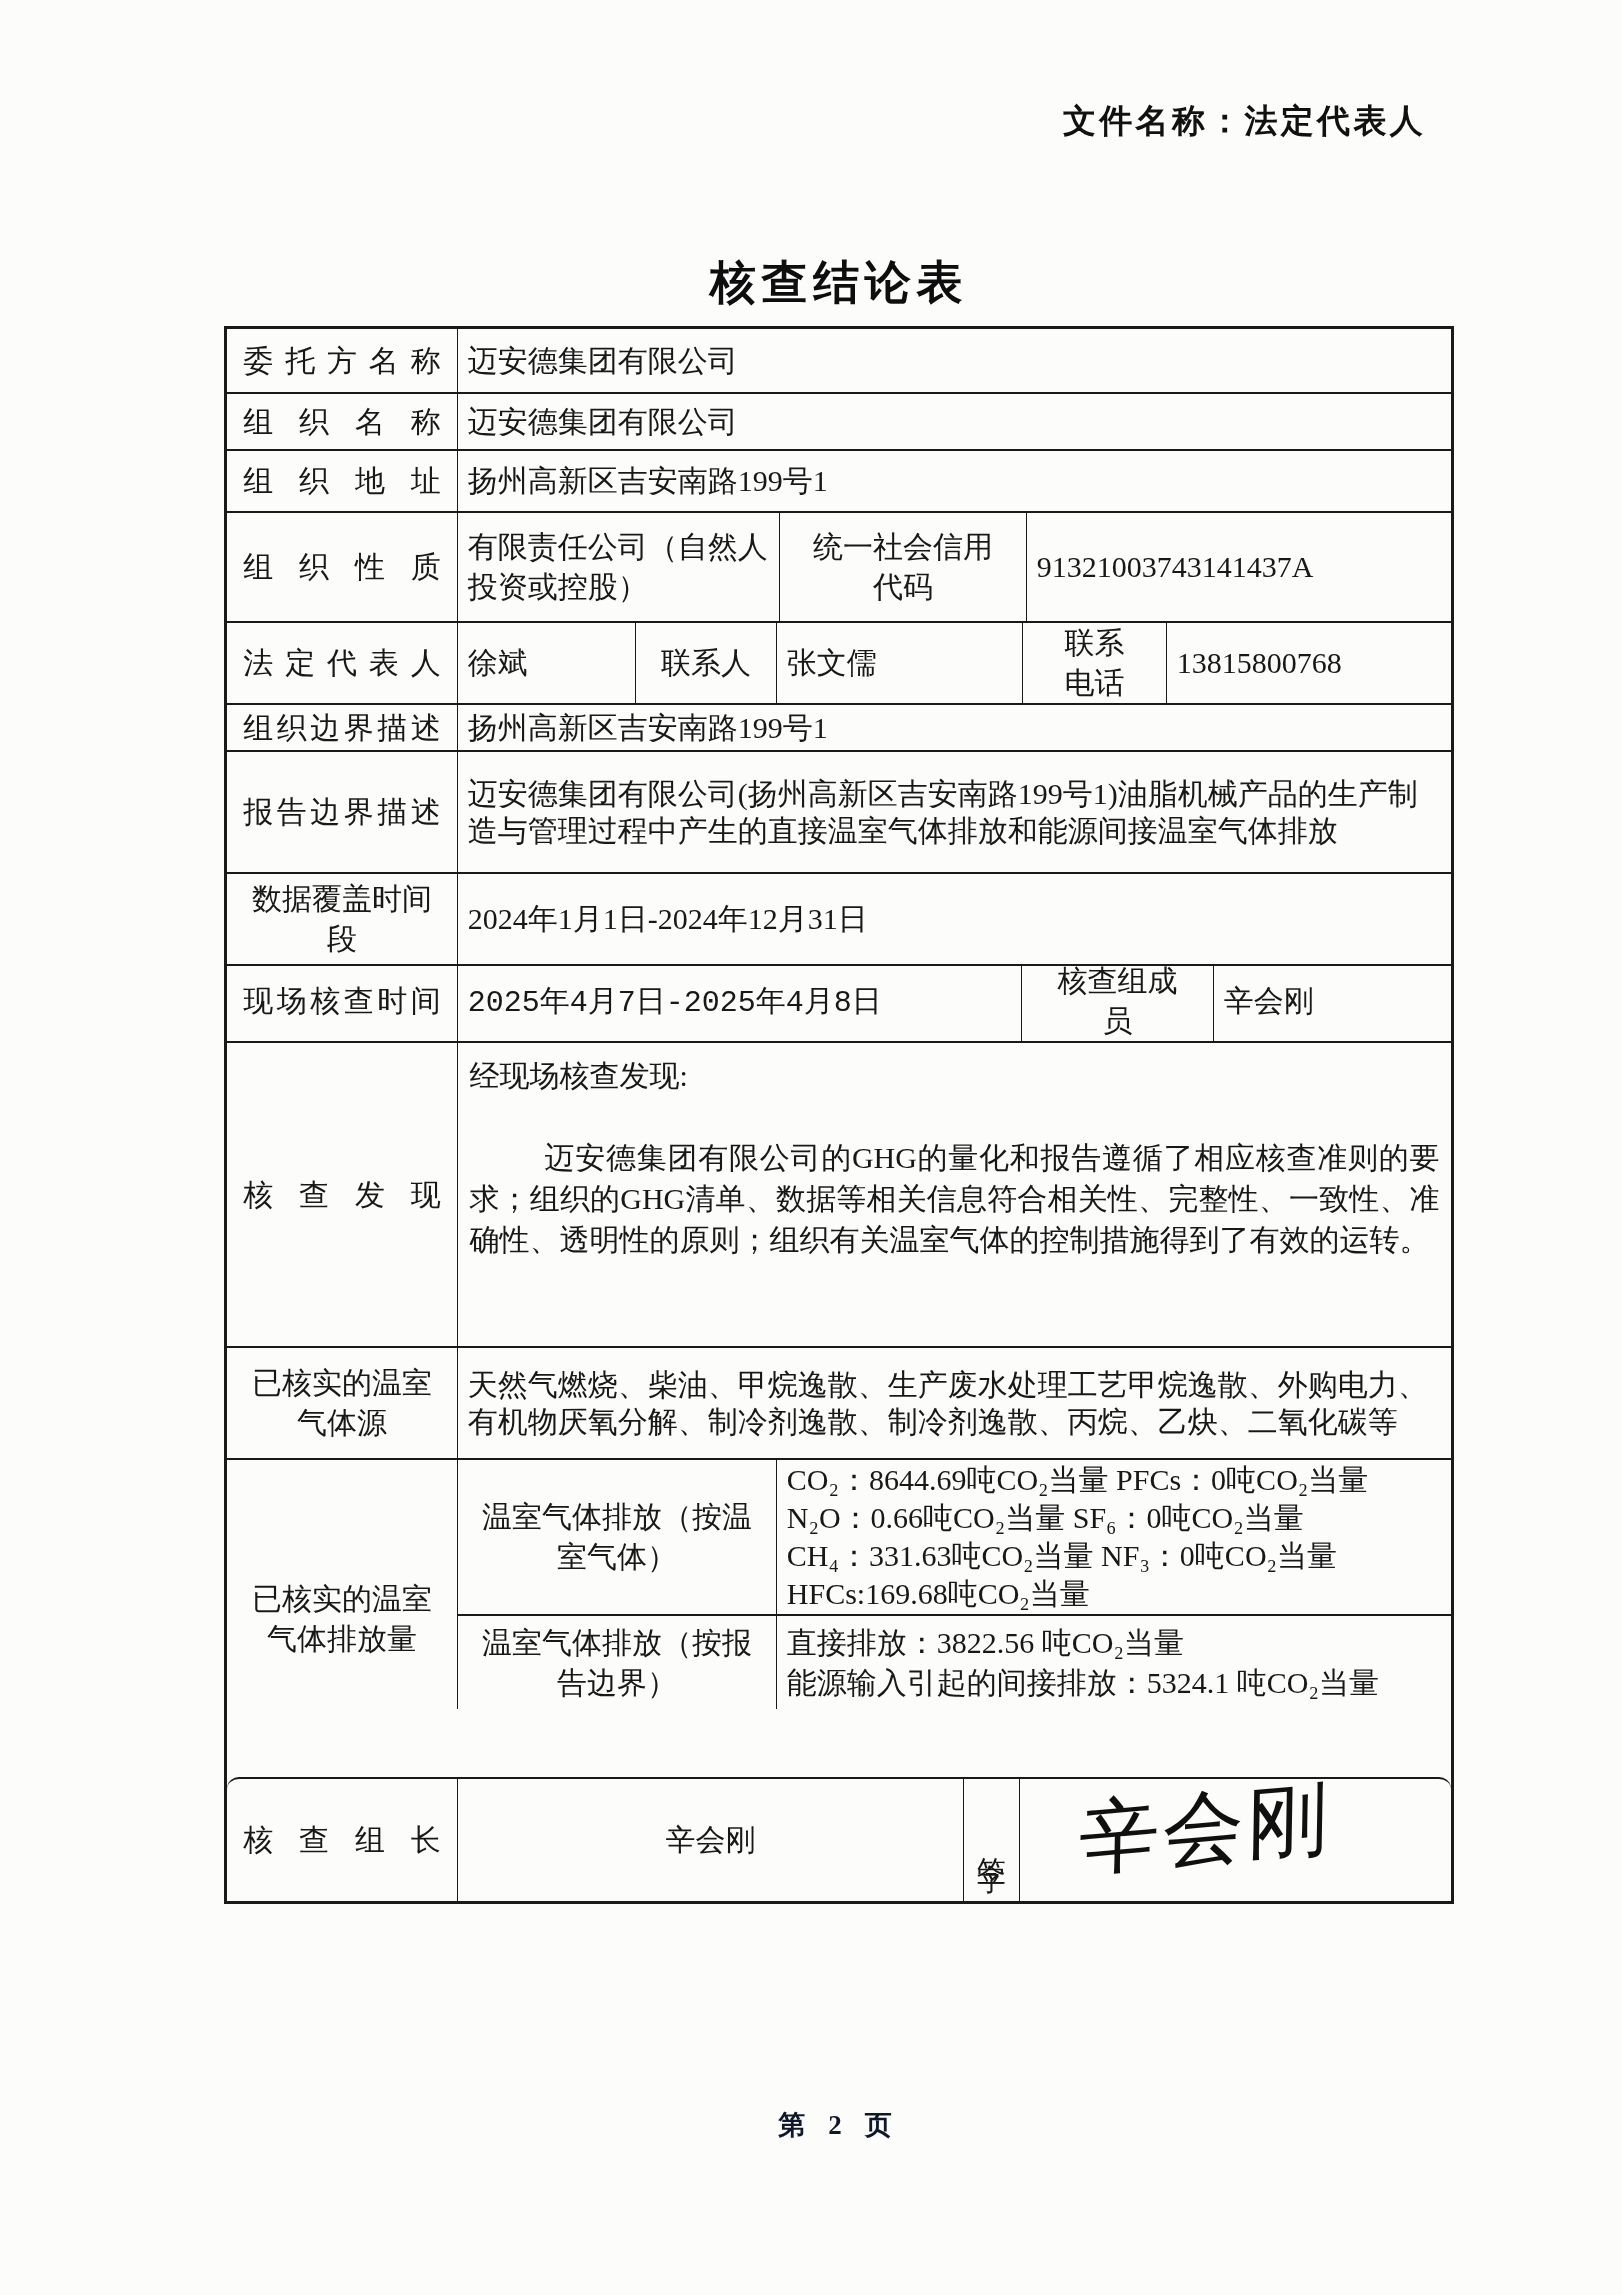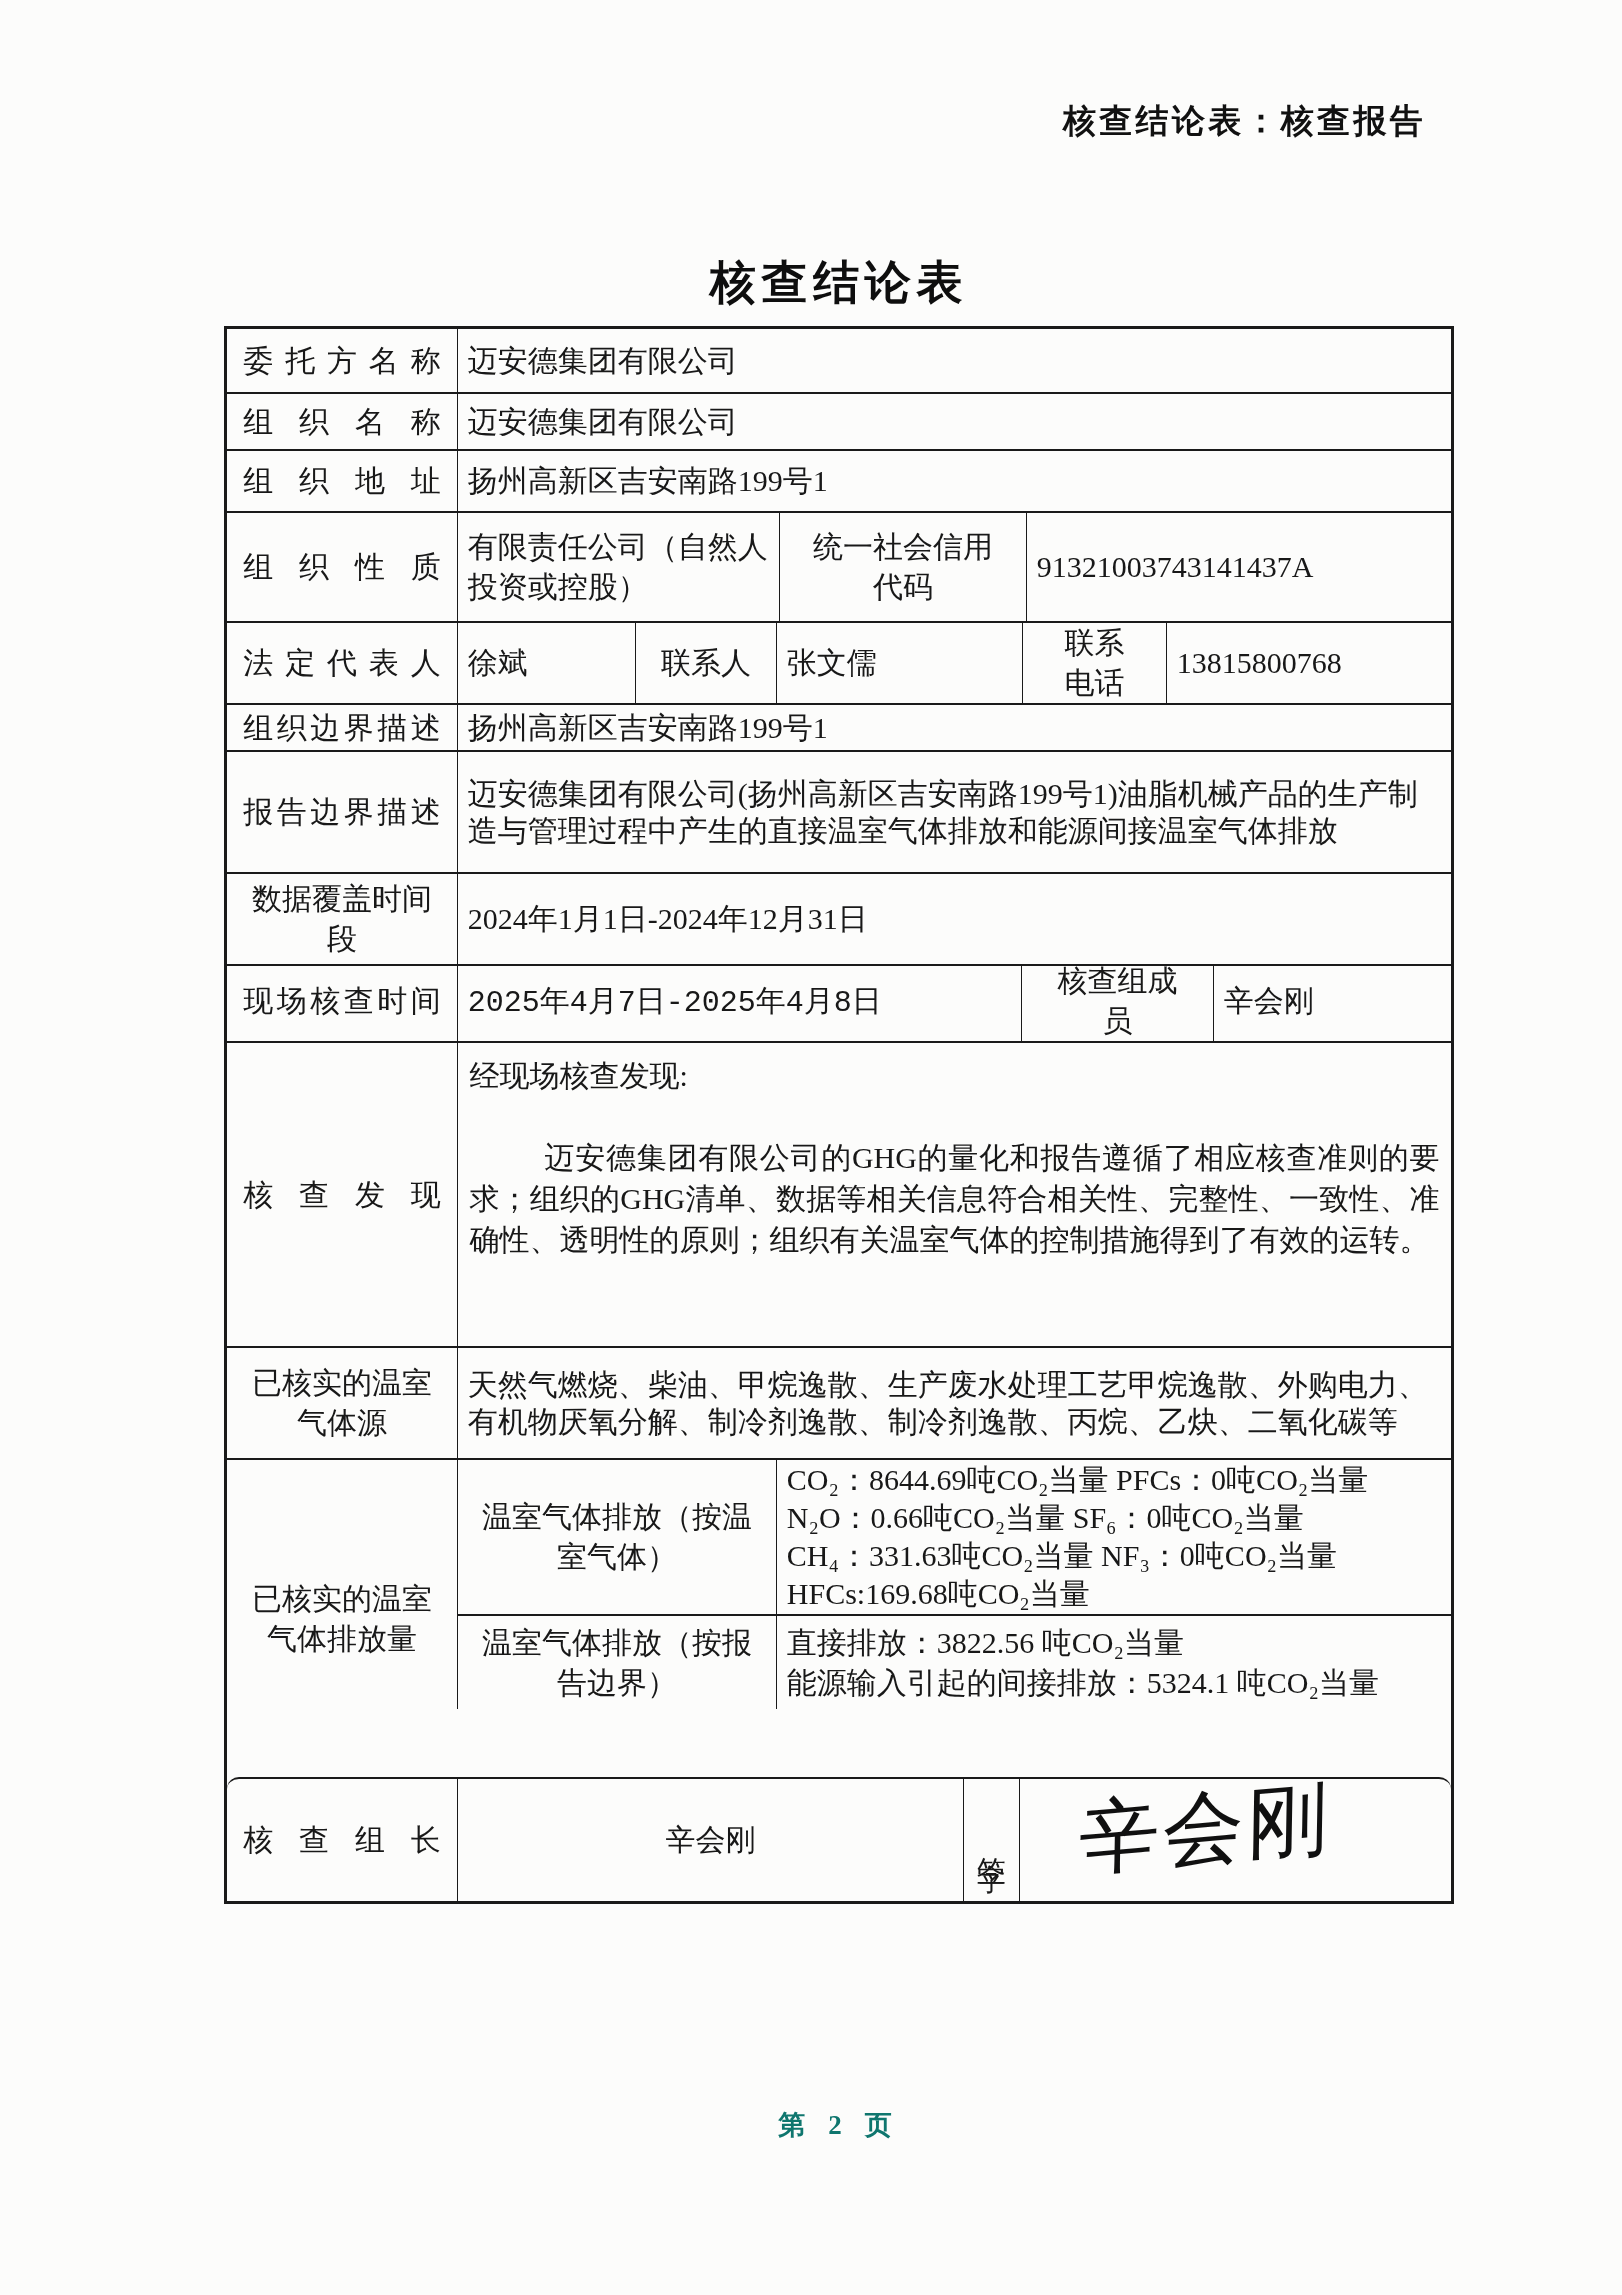--- a/index.html
+++ b/index.html
@@ -81,30 +81,30 @@
     font-size:81px; line-height:0.9;
     transform:rotate(-5deg) skewX(-6deg);
     transform-origin:left center;
     margin-left:49px; letter-spacing:3.3px;
     color:#101010; white-space:nowrap;
   }
   .sig-cell { overflow:visible; }
   .page-footer {
     position:absolute; top:2107px; left:224px; width:1230px;
     text-align:center; font-weight:bold; font-size:27px;
-    letter-spacing:8.1px; color:#0f766e;
+    letter-spacing:8.1px; color:#0f172a;
     font-family:"Liberation Serif","DejaVu Serif",serif;
   }
 </style>
 </head>
 <body>
 
 <div class="page">
 
-  <div class="doc-label">核查结论表：核查报告</div>
+  <div class="doc-label">文件名称：法定代表人</div>
 
   <div class="doc-title">核查结论表</div>
 
   <div class="vtable">
 
     <div class="trow r-h77">
       <div class="cell lab jlab">委托方名称</div>
       <div class="cell val">迈安德集团有限公司</div>
     </div>
 

